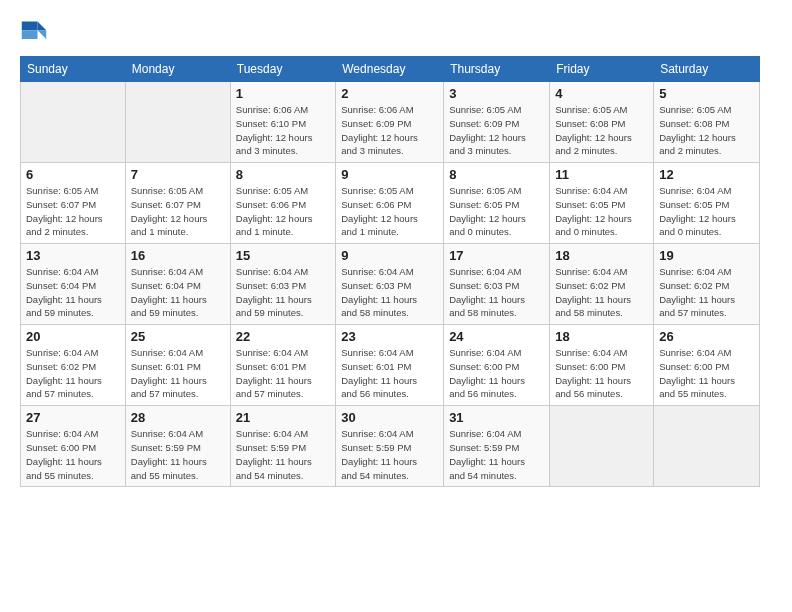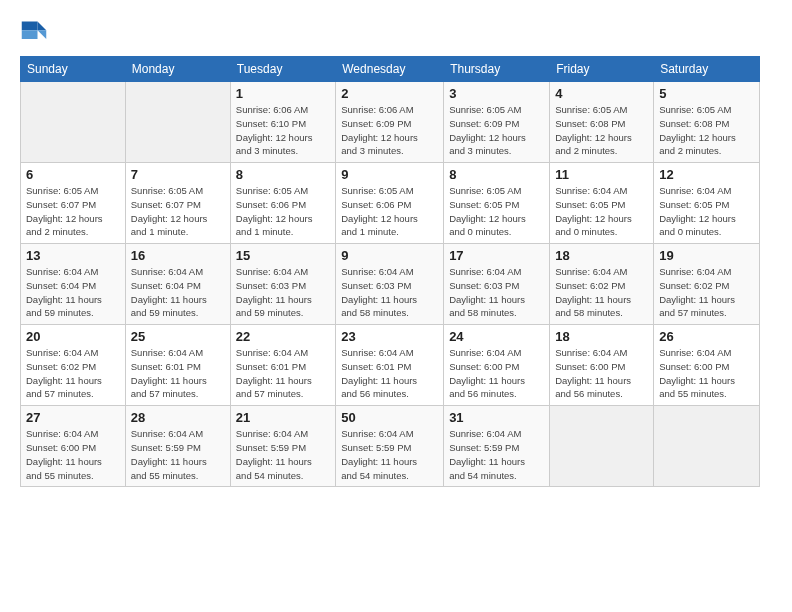--- a/index.html
+++ b/index.html
@@ -342,21 +342,21 @@
 and 55 minutes.</div>
           </td>
           <td>
             <span class="day-num">21</span>
             <div class="day-info" style="white-space: pre-line;">Sunrise: 6:04 AM
 Sunset: 5:59 PM
 Daylight: 11 hours
 and 54 minutes.</div>
           </td>
           <td>
-            <span class="day-num">50</span>
+            <span class="day-num">30</span>
             <div class="day-info" style="white-space: pre-line;">Sunrise: 6:04 AM
 Sunset: 5:59 PM
 Daylight: 11 hours
 and 54 minutes.</div>
           </td>
           <td>
             <span class="day-num">31</span>
             <div class="day-info" style="white-space: pre-line;">Sunrise: 6:04 AM
 Sunset: 5:59 PM
 Daylight: 11 hours

